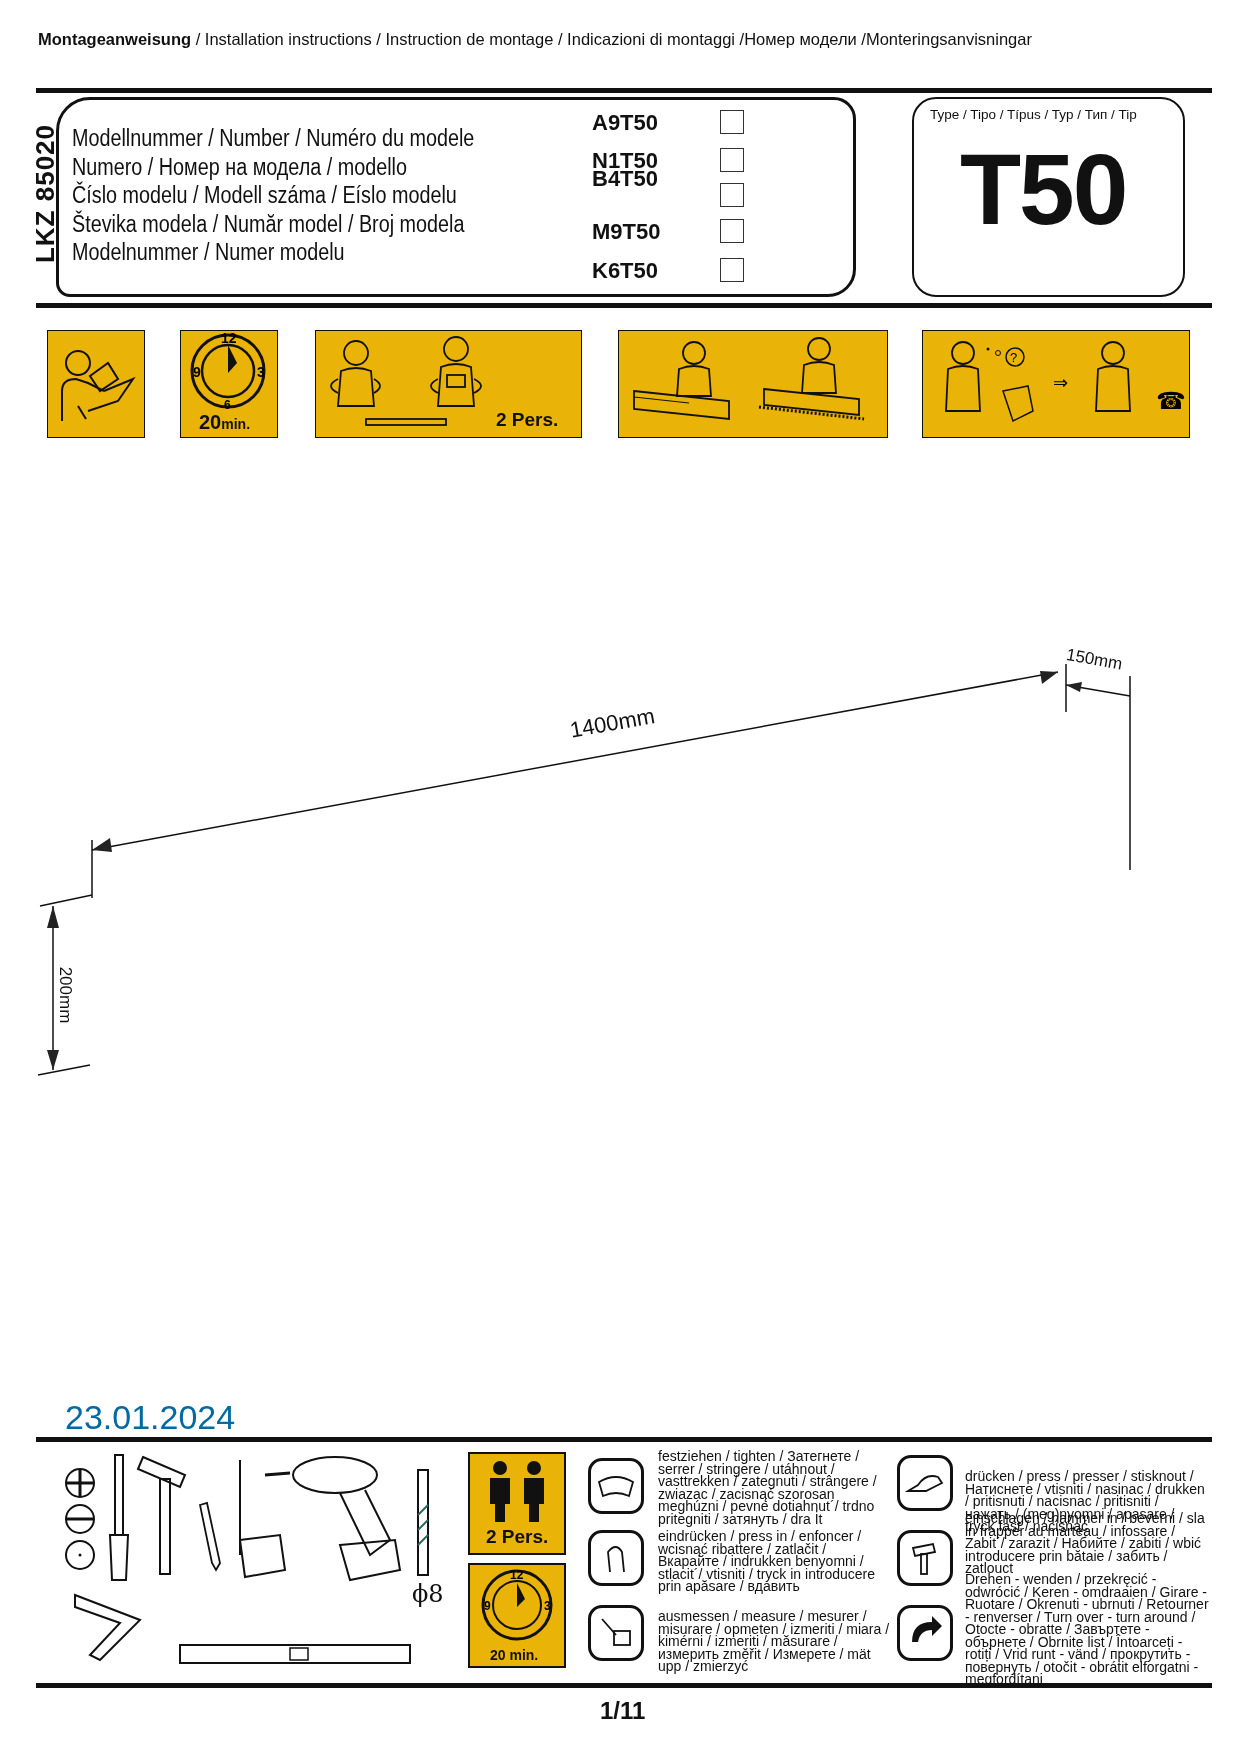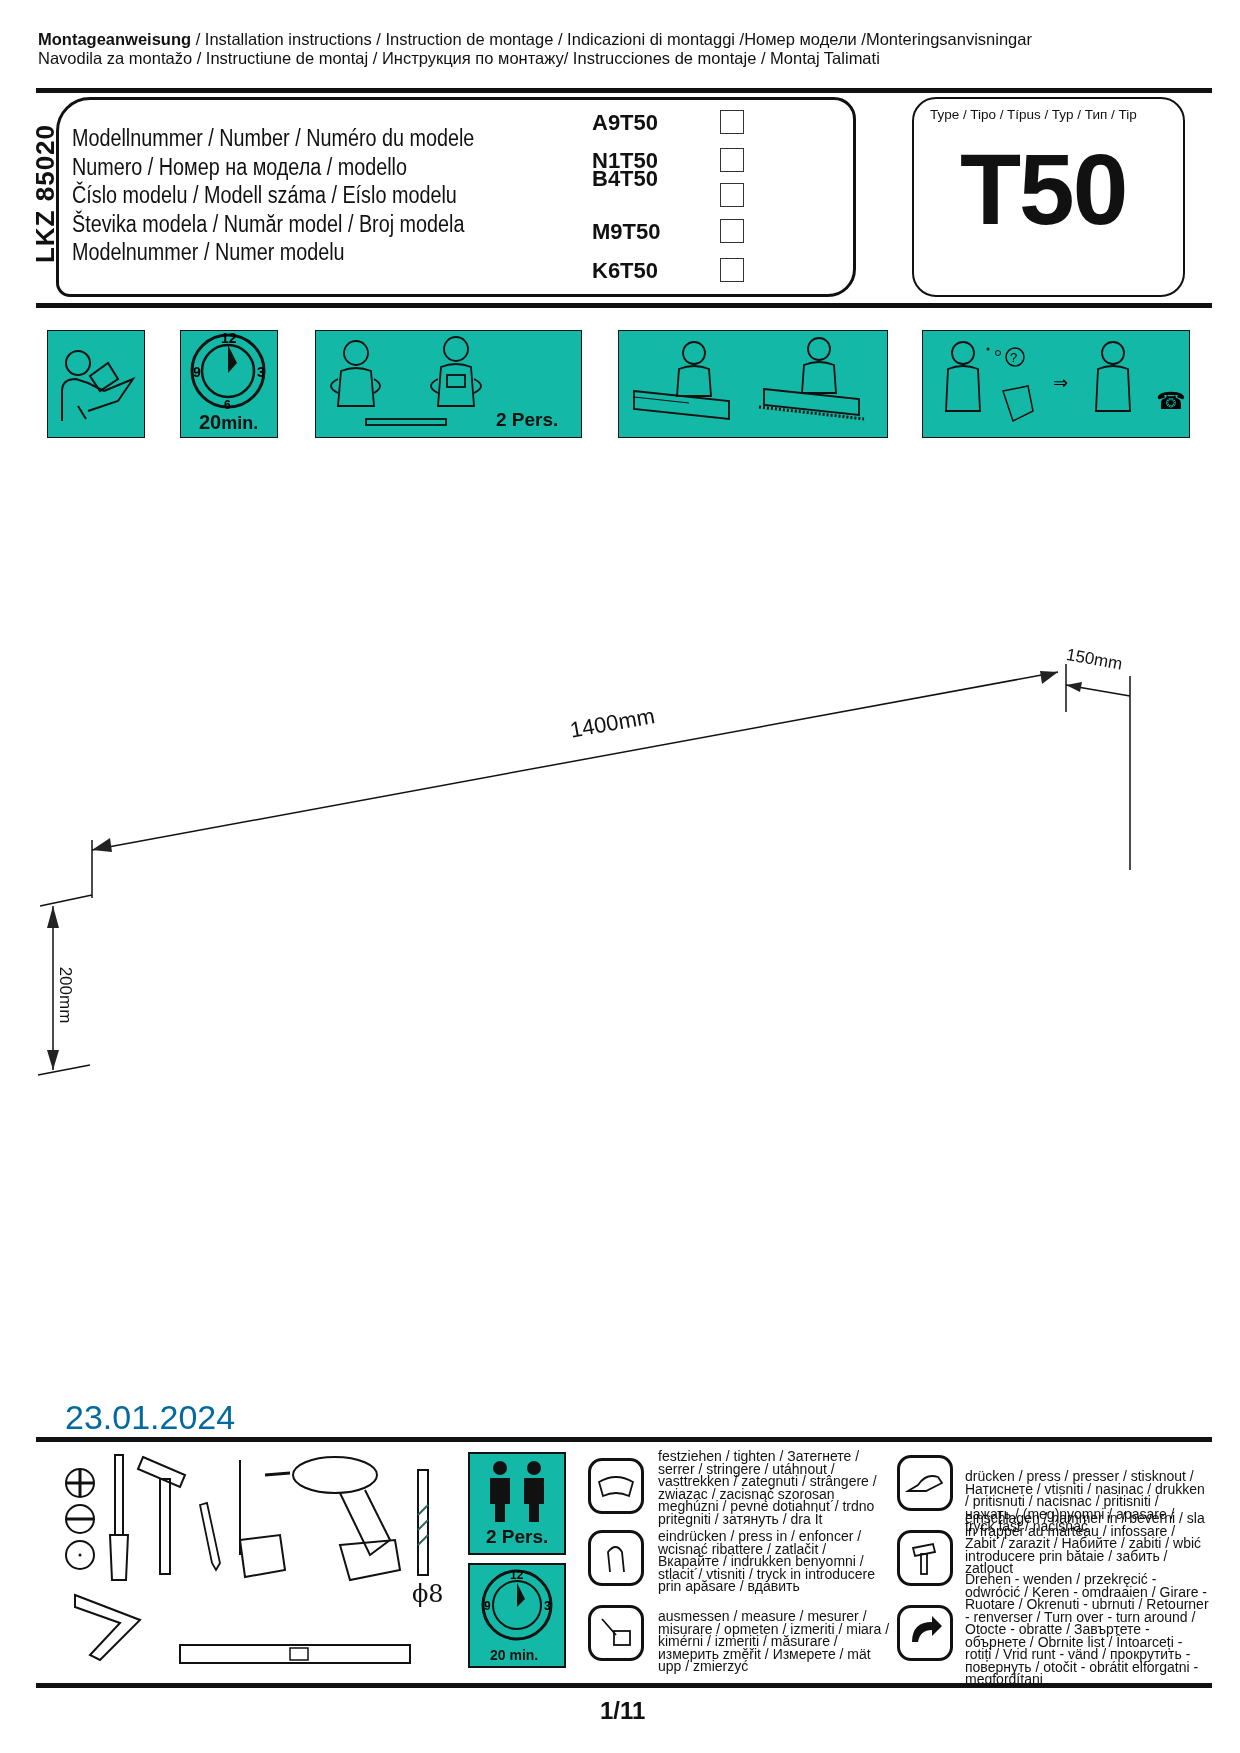--- a/index.html
+++ b/index.html
@@ -12,36 +12,35 @@
   .model-box { left:56px; top:97px; width:800px; height:200px; border:3px solid #111; border-radius:34px 22px 28px 14px; box-sizing:border-box; }
   .lkz { left:18px; top:180px; font-size:26px; font-weight:bold; transform:rotate(-90deg); transform-origin:center; width:150px; text-align:center; letter-spacing:1px; }
   .model-lines { left:72px; top:124px; font-size:23px; line-height:28.5px; transform:scaleX(0.86); transform-origin:left top; white-space:nowrap; }
   .model-code { left:592px; font-size:22px; font-weight:bold; }
   .model-check { left:720px; width:22px; height:22px; border:1.5px solid #333; background:#fff; }
 
   .type-box { left:912px; top:97px; width:273px; height:200px; border:2.5px solid #111; border-radius:24px; box-sizing:border-box; }
   .type-label { left:930px; top:107px; font-size:13.5px; }
   .type-value { left:960px; top:132px; font-size:100px; font-weight:bold; letter-spacing:-2px; }
 
-  .pic { border:1.5px solid #111; box-sizing:border-box; background:#14b8a6; }
+  .pic { border:1.5px solid #111; box-sizing:border-box; background:#eab308; }
   .pers-label { font-size:19px; font-weight:bold; }
 
   .dim-text { font-size:22px; }
   .date { left:65px; top:1398px; font-size:34px; color:#0369a1; }
 
   .legend-text { font-size:14px; line-height:12.5px; color:#111; }
   .legend-icon { width:56px; height:56px; border:3px solid #111; border-radius:14px; box-sizing:border-box; background:#fff; display:flex; align-items:center; justify-content:center; }
   .page-num { left:600px; top:1697px; font-size:24px; font-weight:bold; }
 </style>
 </head>
 <body>
 
 <div class="abs hdr">
   <div><b>Montageanweisung</b><span> / Installation instructions / Instruction de montage / Indicazioni di montaggi /Номер модели /Monteringsanvisningar</span></div>
-  <div>Navodila za montažo / Instructiune de montaj / Инструкция по монтажу/ Instrucciones de montaje / Montaj Talimati</div>
 </div>
 <div class="rule-thick" style="left:36px; top:88px; width:1176px;"></div>
 
 <div class="abs lkz" style="left:-30px; top:178px;">LKZ 85020</div>
 <div class="abs model-box"></div>
 <div class="abs model-lines">
   <div>Modellnummer / Number / Numéro du modele</div>
   <div>Numero /  Номер на модела / modello</div>
   <div>Číslo modelu / Modell száma / Eíslo modelu</div>
   <div>Števika modela / Număr model / Broj modela</div>
@@ -79,21 +78,21 @@
   <svg width="95" height="80" viewBox="0 0 95 80">
     <circle cx="47" cy="40" r="36" fill="none" stroke="#111" stroke-width="3"></circle>
     <circle cx="47" cy="40" r="26" fill="none" stroke="#111" stroke-width="2.5"></circle>
     <text x="40" y="12" font-size="14" font-weight="bold" font-family="Liberation Sans, sans-serif">12</text>
     <text x="12" y="46" font-size="14" font-weight="bold" font-family="Liberation Sans, sans-serif">9</text>
     <text x="76" y="46" font-size="14" font-weight="bold" font-family="Liberation Sans, sans-serif">3</text>
     <text x="43" y="78" font-size="12" font-weight="bold" font-family="Liberation Sans, sans-serif">6</text>
     <path d="M47 14 L47 42 L56 32 Z" fill="#111"></path>
   </svg>
   <div class="abs" style="left:18px; top:80px; font-size:20px; font-weight:bold;">
-    <span>20</span><span style="font-size:18px;">min.</span>
+    <span>20</span><span style="font-size:14px;">min.</span>
   </div>
 </div>
 
 <div class="abs pic" style="left:315px; top:330px; width:267px; height:108px;">
   <svg width="200" height="100" viewBox="0 0 200 100">
     <circle cx="40" cy="22" r="12" fill="none" stroke="#111" stroke-width="1.8"></circle>
     <path d="M25 40 Q40 34 55 40 L58 75 L22 75 Z" fill="none" stroke="#111" stroke-width="1.8"></path>
     <path d="M22 48 Q8 55 22 62" fill="none" stroke="#111" stroke-width="1.8"></path>
     <path d="M58 48 Q70 55 58 62" fill="none" stroke="#111" stroke-width="1.8"></path>
     <rect x="50" y="88" width="80" height="6" fill="none" stroke="#111" stroke-width="1.8"></rect>

